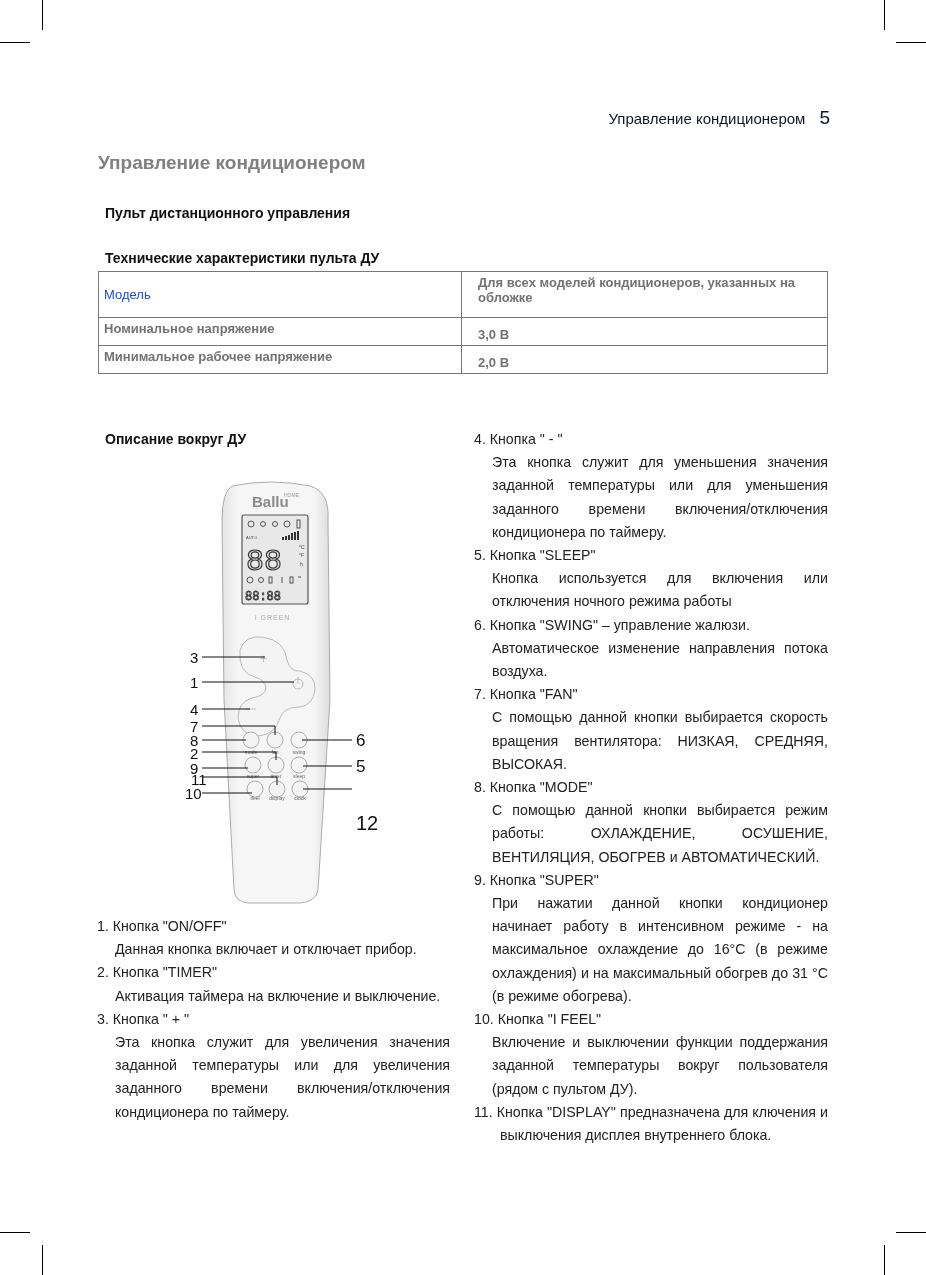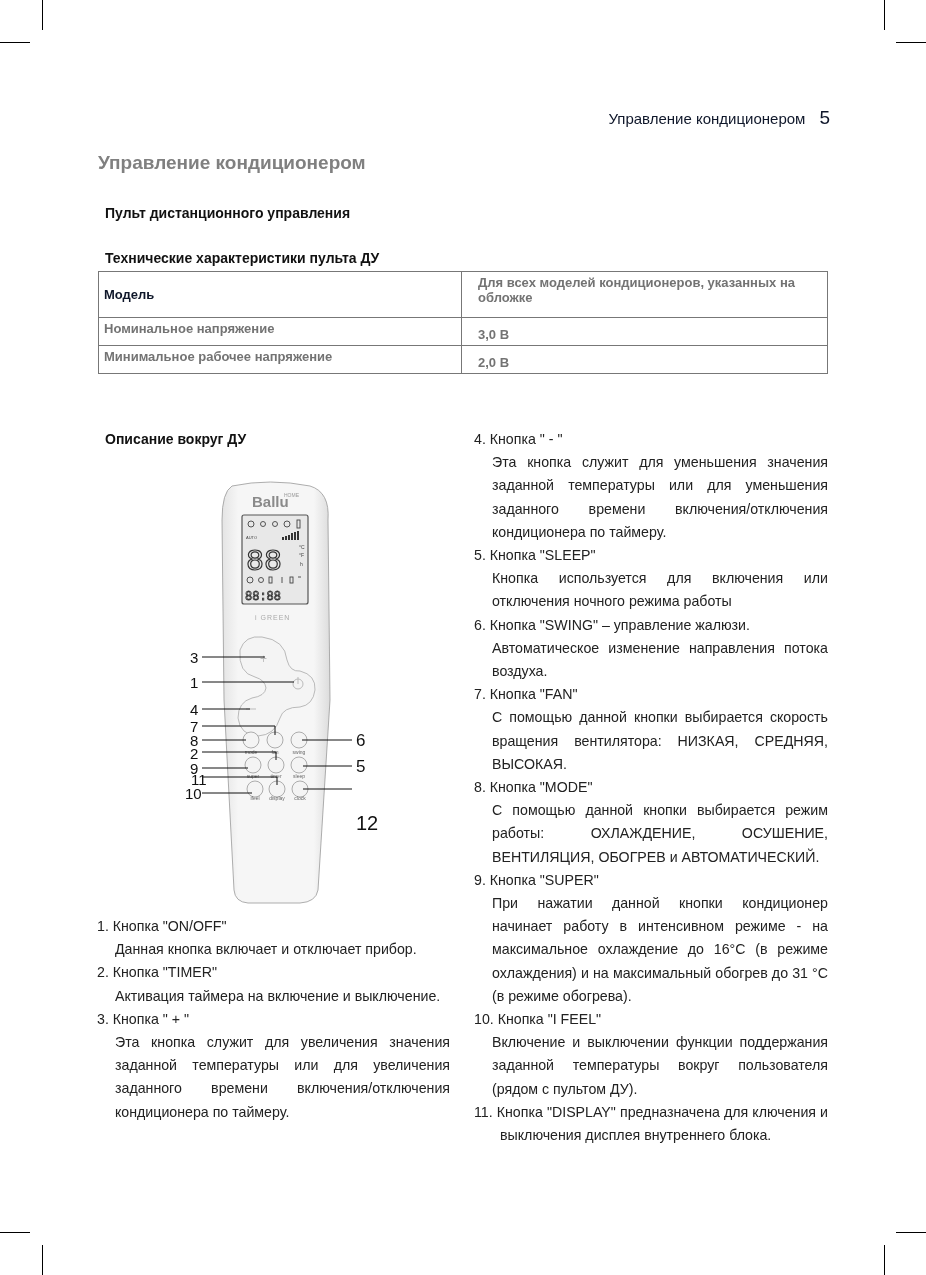--- a/index.html
+++ b/index.html
@@ -36,21 +36,21 @@
   <span>Управление кондиционером</span><span class="pg">5</span>
 </div>
 
 <div class="h1">Управление кондиционером</div>
 <div class="h2" style="top:205px">Пульт дистанционного управления</div>
 <div class="h2" style="top:250px">Технические характеристики пульта ДУ</div>
 
 <table class="spec">
   <tbody>
       <tr style="height:46px">
-    <td class="k" style="font-weight:bold;color:#0f172a;vertical-align:middle">Модель</td>
+    <td class="k" style="font-weight:normal;color:#1d4ed8;vertical-align:middle">Модель</td>
     <td class="v">Для всех моделей кондиционеров, указанных на обложке</td>
   </tr>
   <tr style="height:28px">
     <td class="k">Номинальное напряжение</td>
     <td class="v" style="vertical-align:bottom">3,0 В</td>
   </tr>
   <tr style="height:28px">
     <td class="k">Минимальное рабочее напряжение</td>
     <td class="v" style="vertical-align:bottom">2,0 В</td>
   </tr>

